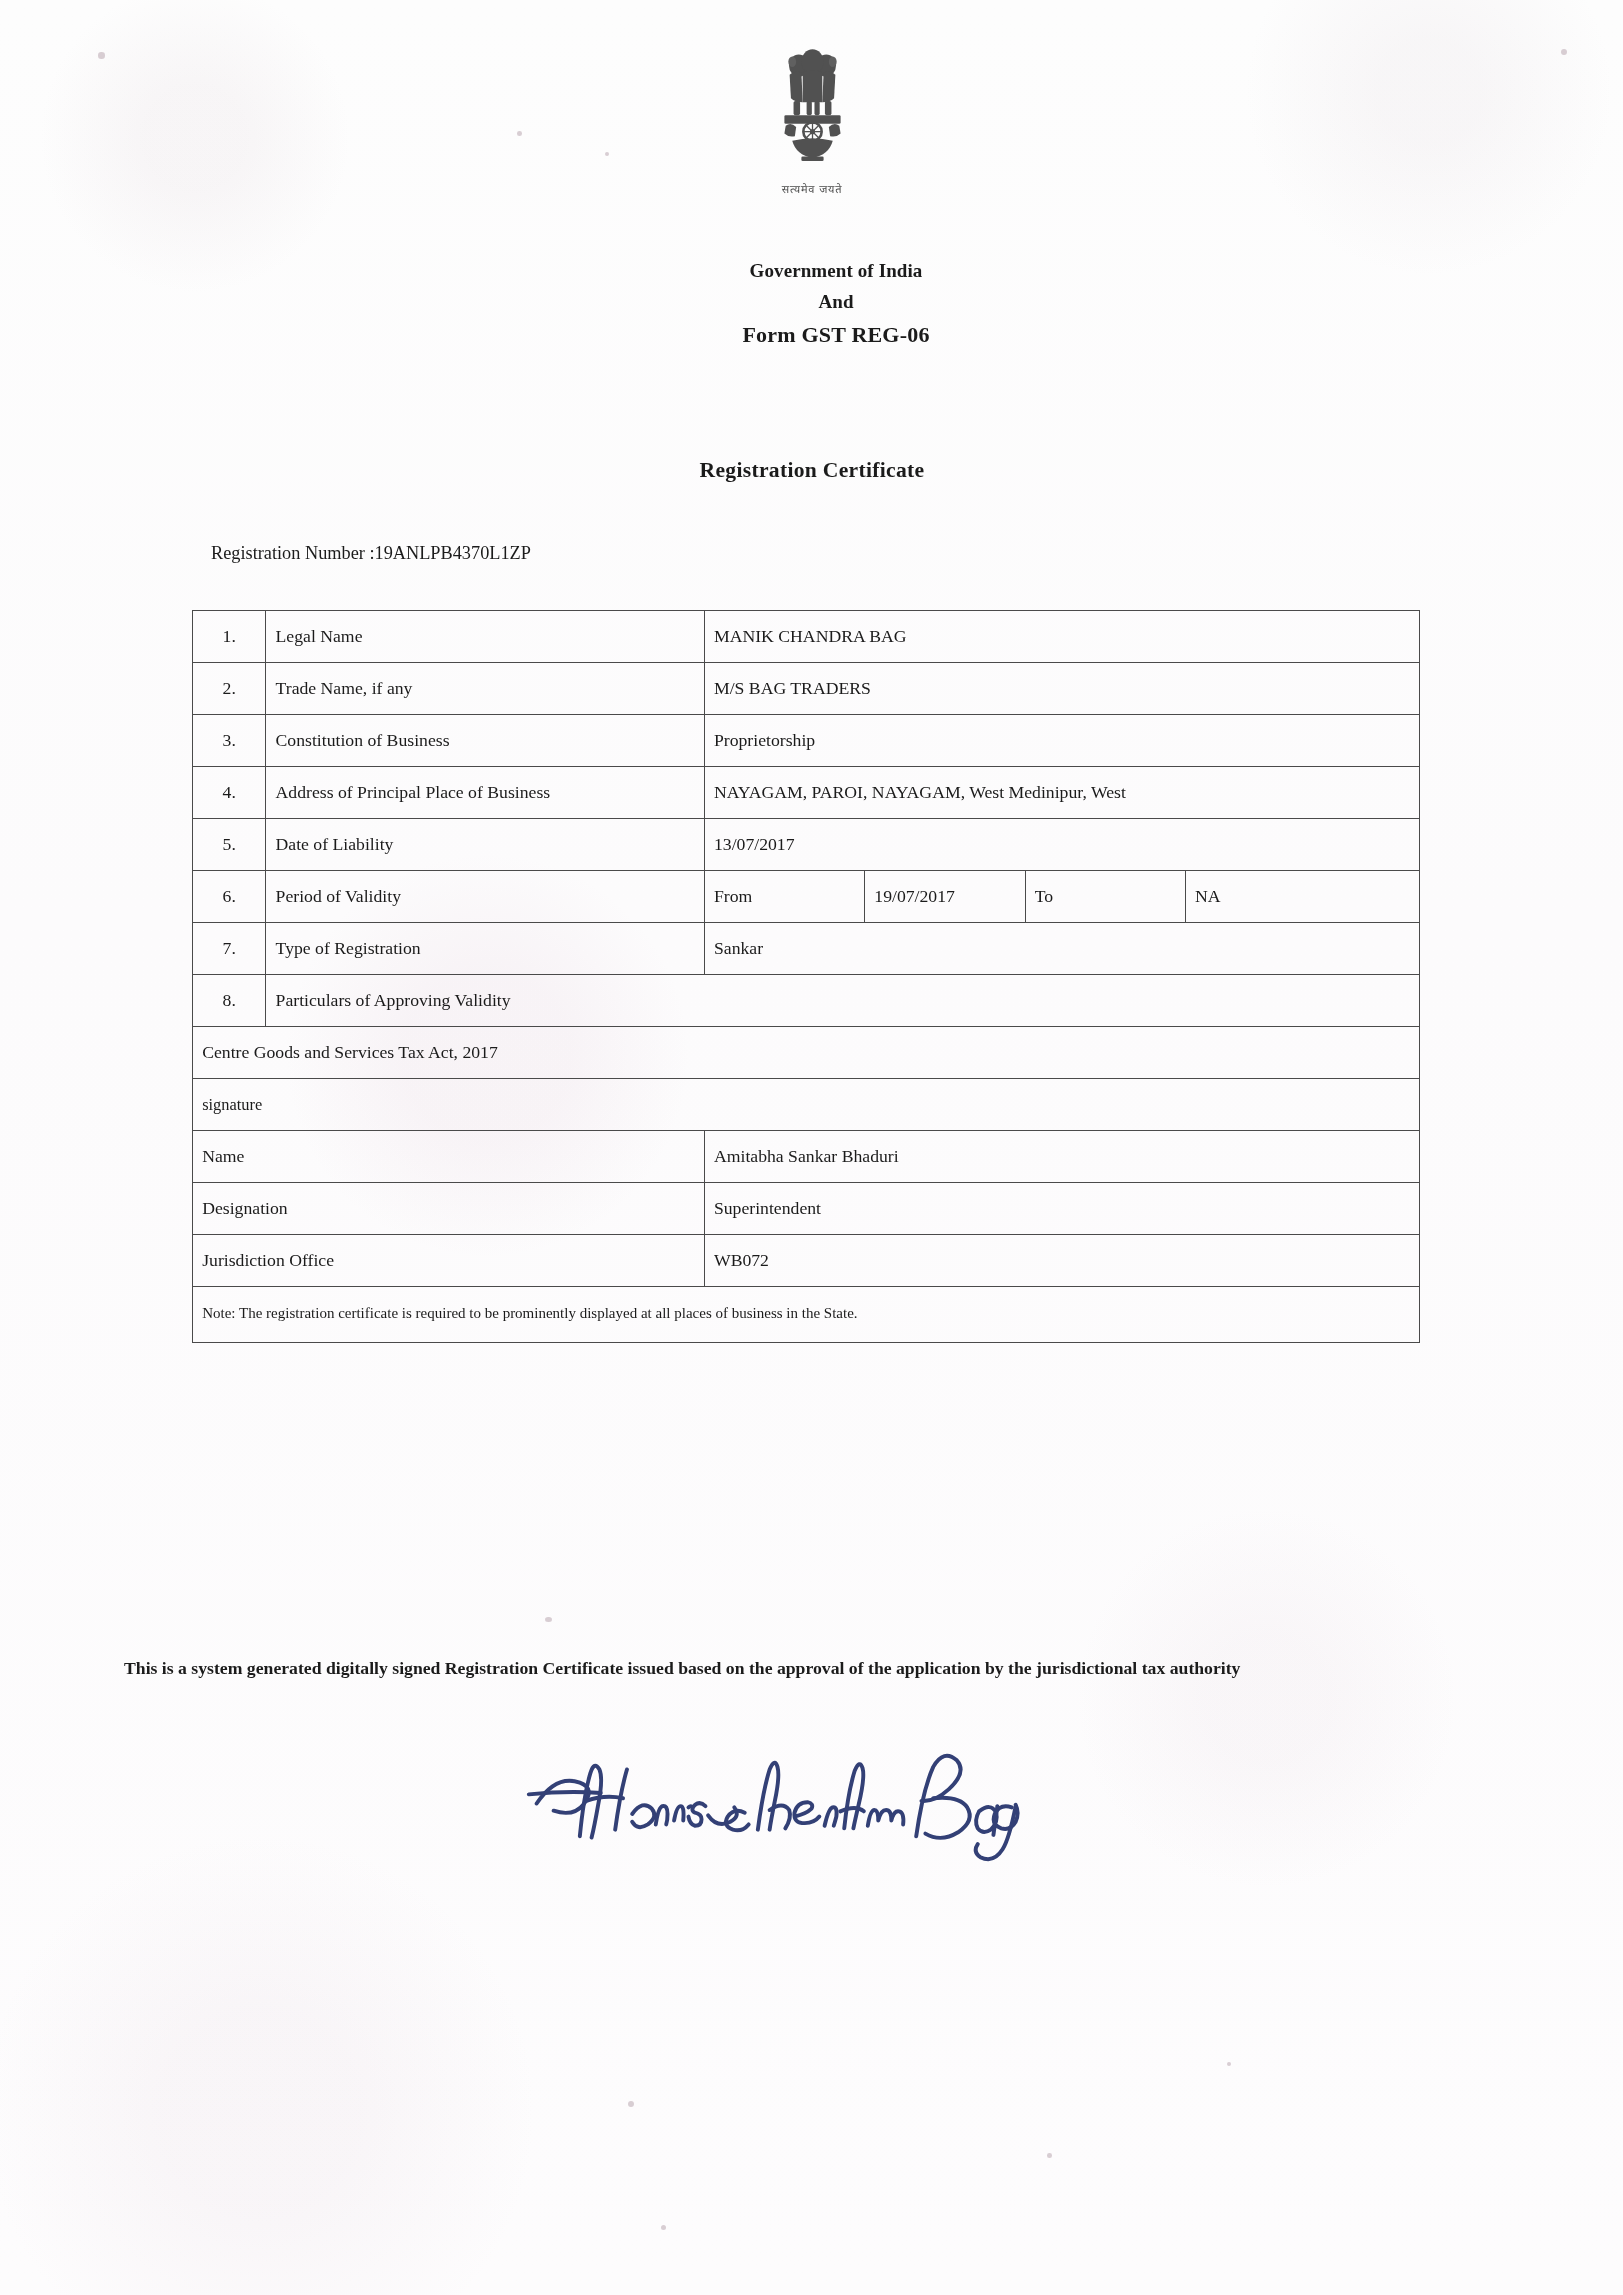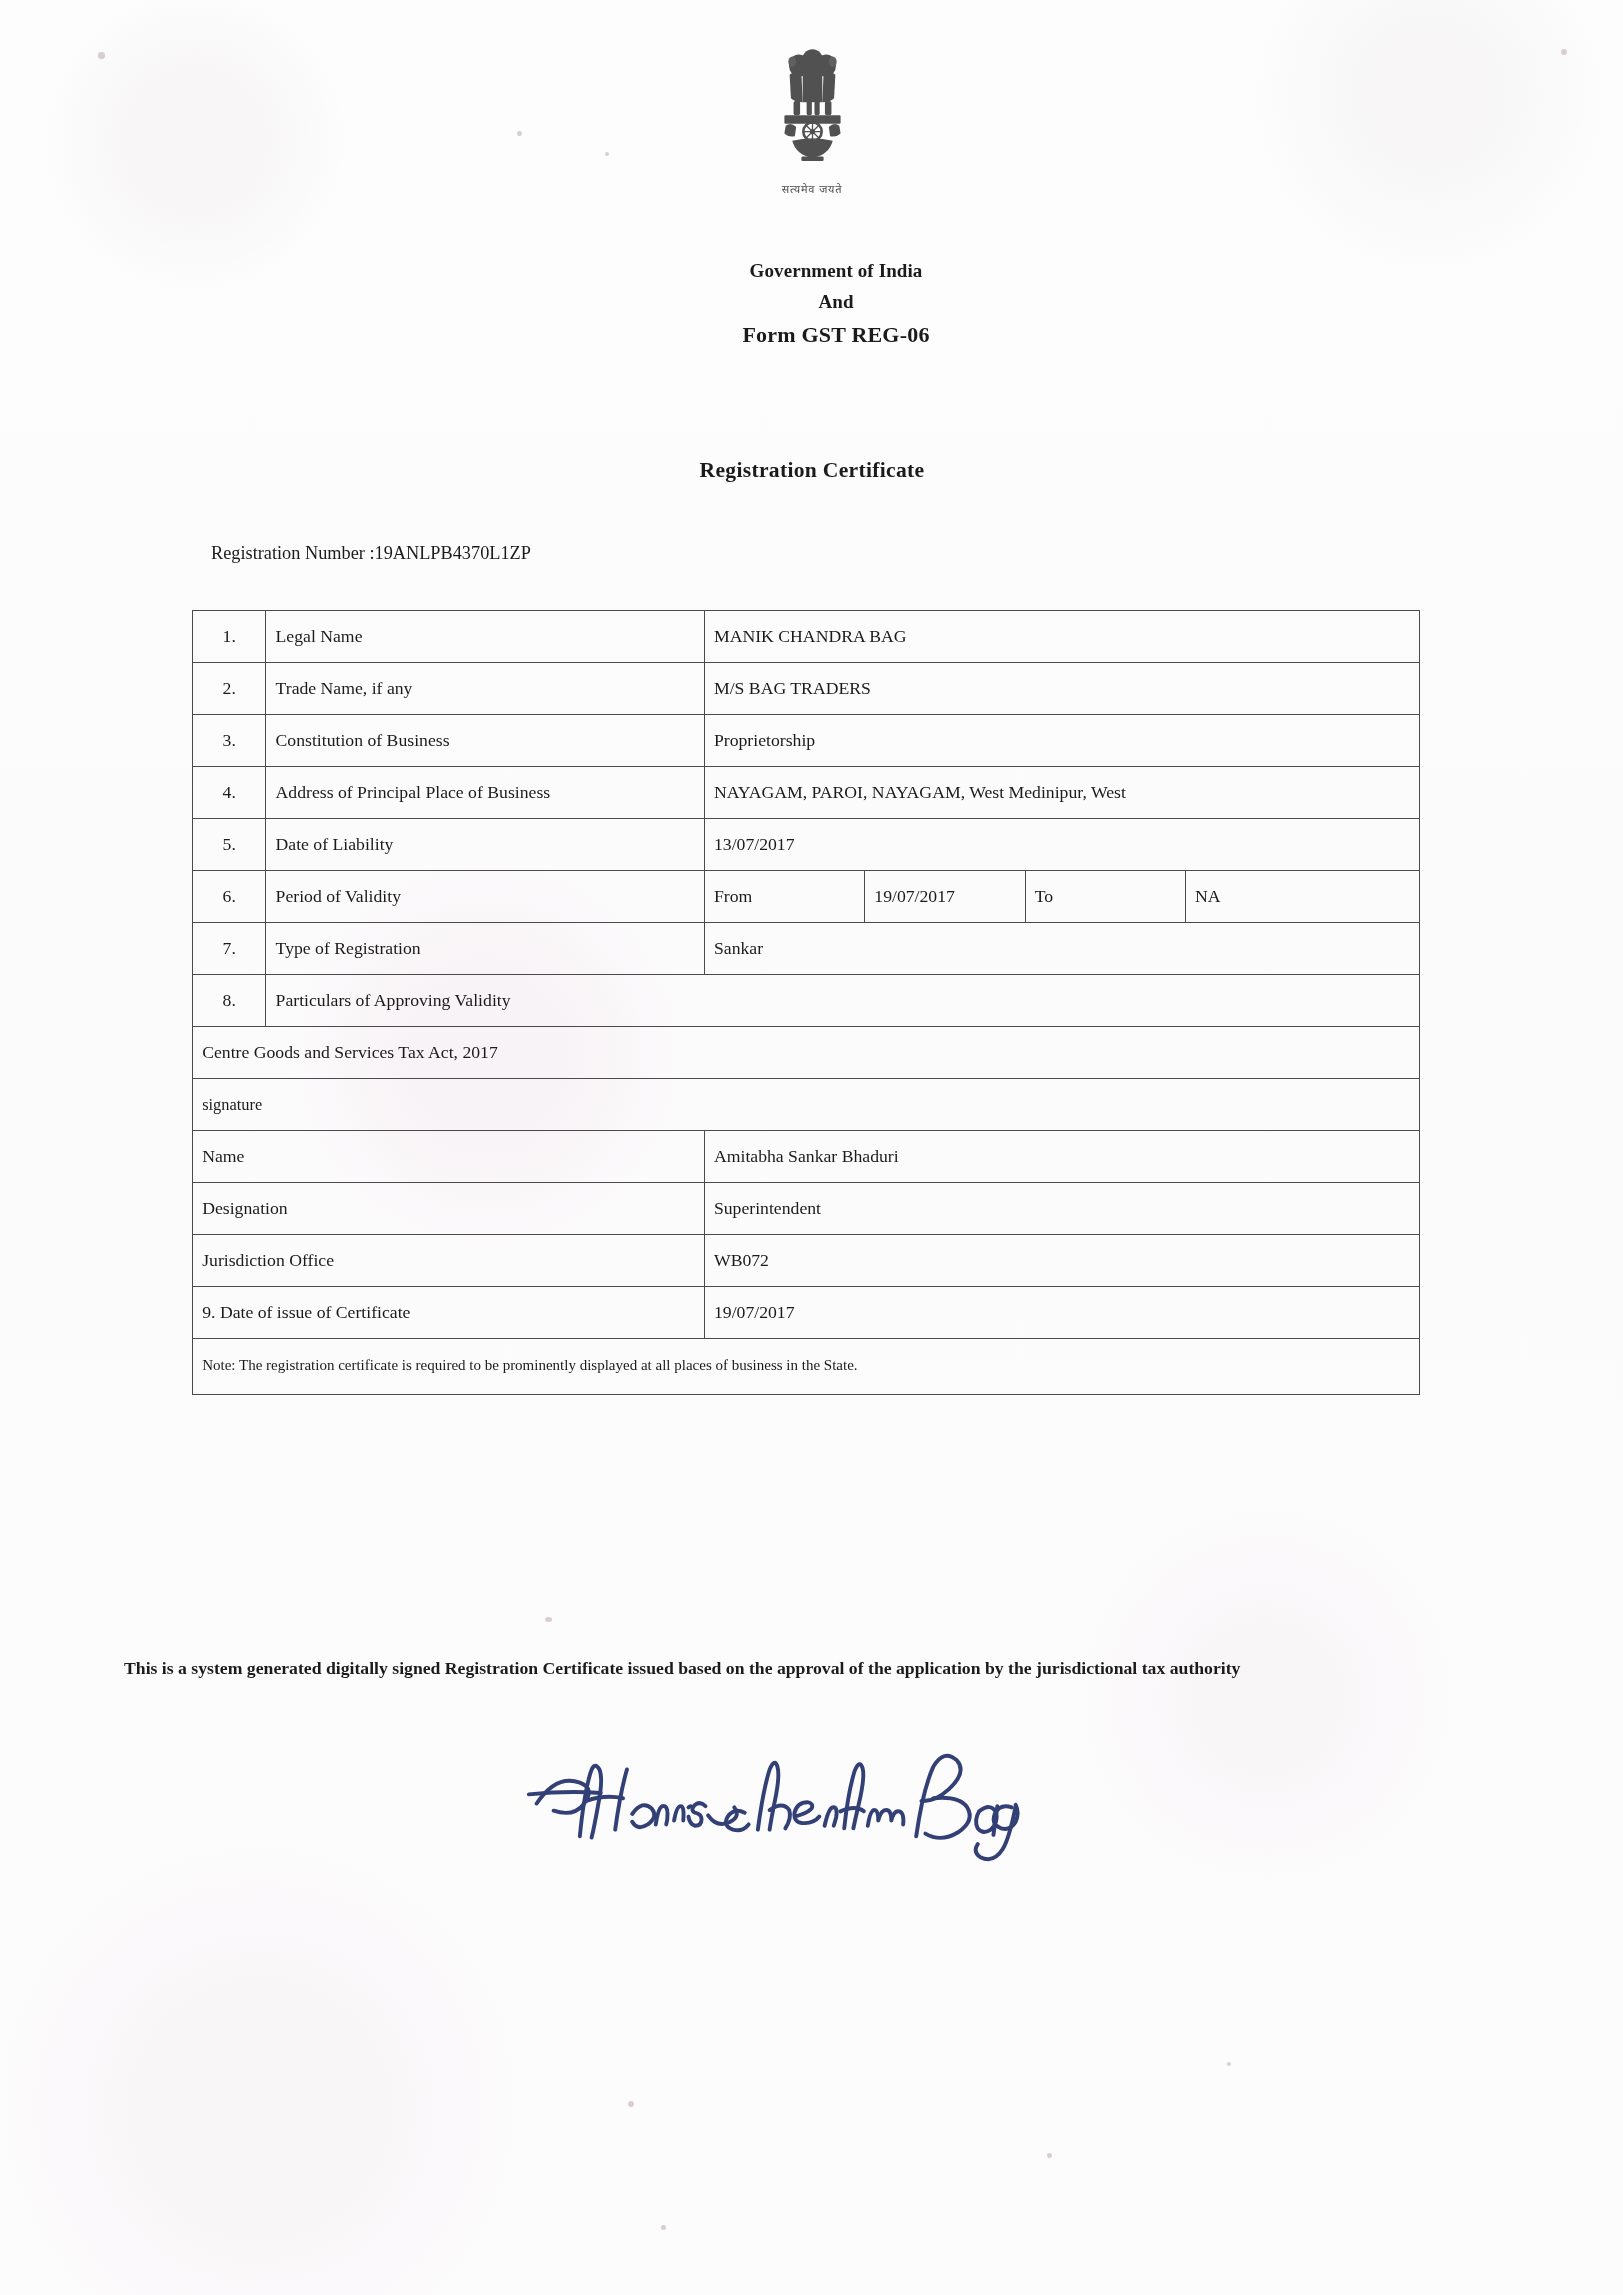--- a/index.html
+++ b/index.html
@@ -276,24 +276,20 @@
     <td colspan="4">Amitabha Sankar Bhaduri</td>
   </tr>
   <tr>
     <td colspan="2" class="nm-lbl">Designation</td>
     <td colspan="4">Superintendent</td>
   </tr>
   <tr>
     <td colspan="2" class="nm-lbl">Jurisdiction Office</td>
     <td colspan="4">WB072</td>
   </tr>
-  <tr>
-    <td colspan="2" class="nm-lbl">9. Date of issue of Certificate</td>
-    <td colspan="4">19/07/2017</td>
-  </tr>
   <tr class="note-row">
     <td colspan="6">Note: The registration certificate is required to be prominently displayed at all places of business in the State.</td>
   </tr>
 </tbody>
   </table>
 
 <div class="footer-text">This is a system generated digitally signed  Registration Certificate issued based on the approval of the application by the jurisdictional tax authority</div>
 
 <svg class="sig-hand" viewBox="0 0 900 200">
   <g fill="none" stroke="#22316b" stroke-width="6" stroke-linecap="round" stroke-linejoin="round">

